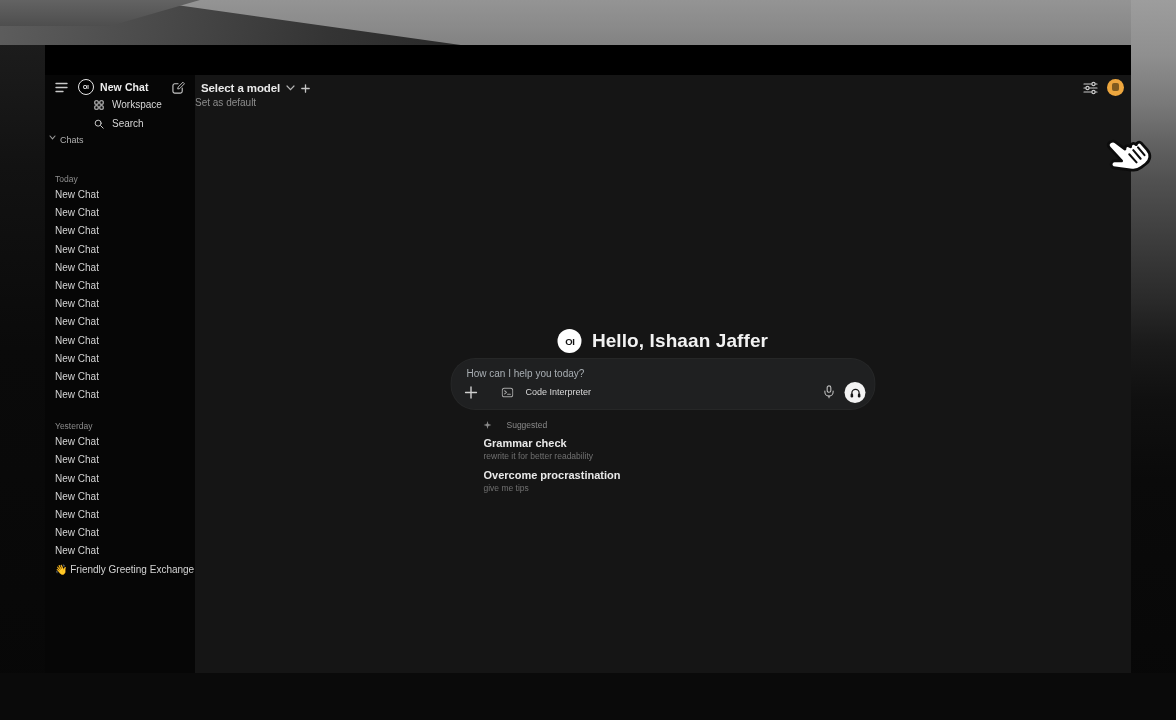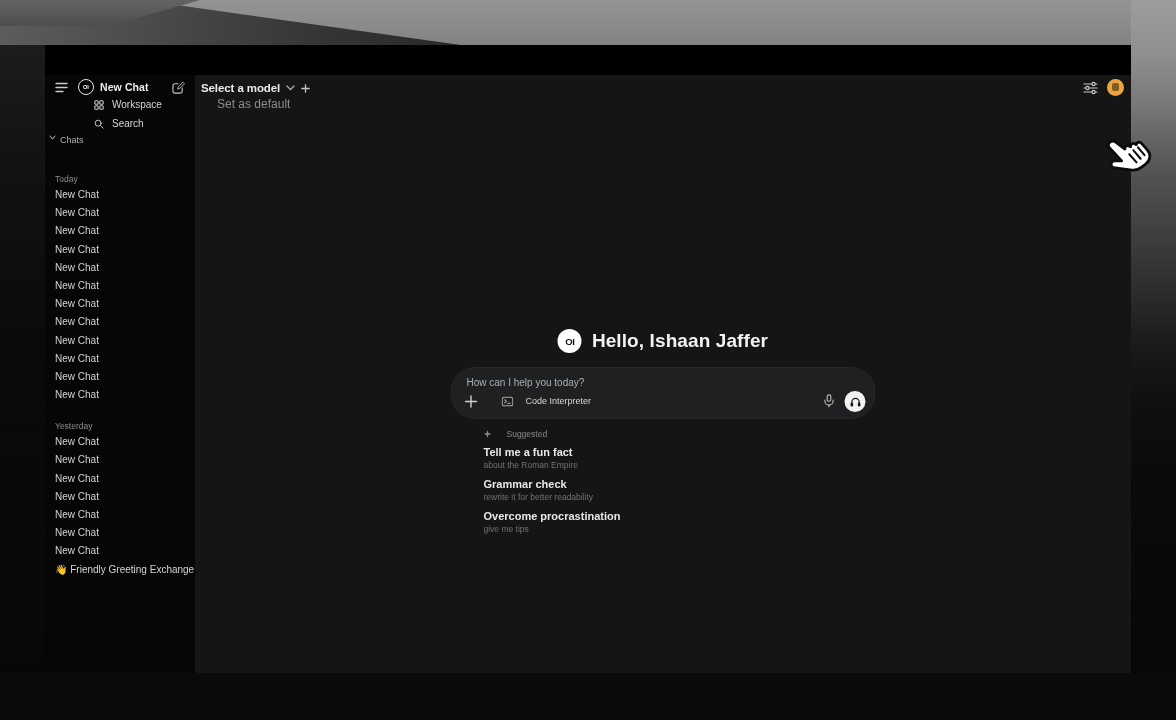--- a/index.html
+++ b/index.html
@@ -40,32 +40,32 @@
     padding:0 4px;font-size:9px;color:#b0b0b0;font-weight:500;cursor:pointer;}
   .chat-groups{position:absolute;top:76px;left:0;right:0;margin-top:20px;}
   .group-label{height:15px;padding:3px 10px 0;font-size:8.5px;color:#8d8d8d;box-sizing:border-box;}
   .group-label.gap{margin-top:14px;}
   .chat-item{height:18.2px;line-height:18.2px;padding:0 10px;font-size:10px;color:#d4d4d4;
     white-space:nowrap;overflow:hidden;cursor:pointer;}
 
   
   .model-row{position:absolute;top:4px;left:6px;height:18px;display:flex;align-items:center;gap:6px;}
   .model-label{font-size:11.5px;font-weight:700;color:#eaeaea;letter-spacing:-.1px;cursor:pointer;}
-  .set-default{position:absolute;top:22px;left:22px;font-size:12px;color:#8c8c8c;cursor:pointer;}
+  .set-default{position:absolute;top:22px;left:0;font-size:10px;color:#8c8c8c;cursor:pointer;}
   .hdr-right{position:absolute;top:4px;right:7px;display:flex;align-items:center;gap:9px;}
   .avatar{width:17px;height:17px;border-radius:50%;background:#edа63e;background:#eda63e;position:relative;cursor:pointer;flex:0 0 auto;}
   .avatar::after{content:"";position:absolute;left:5px;top:4px;width:7px;height:8px;border-radius:2px;background:rgba(40,30,5,.55);}
 
   
   .center-col{position:absolute;left:50%;transform:translateX(-50%);top:253px;width:425px;}
   .hello{display:flex;align-items:center;justify-content:center;gap:10px;height:26px;}
   .hello-logo{width:24px;height:24px;border-radius:50%;background:#fff;display:flex;align-items:center;
     justify-content:center;font-size:9.5px;font-weight:800;color:#111;letter-spacing:-.3px;flex:0 0 auto;}
   .hello-text{font-size:19px;font-weight:600;color:#f2f2f2;letter-spacing:.1px;}
-  .composer{position:relative;margin-top:13px;height:52px;border-radius:25px;background:#1f2021;
+  .composer{position:relative;margin-top:4px;height:52px;border-radius:25px;background:#1f2021;
     border:1px solid rgba(255,255,255,.03);box-sizing:border-box;}
   .composer-ph{position:absolute;top:9px;left:15px;font-size:10px;color:#a9afb4;cursor:text;}
   .comp-row{position:absolute;left:13px;right:9px;bottom:6px;height:22px;display:flex;align-items:center;}
   .chip{display:flex;align-items:center;gap:12px;margin-left:24px;cursor:pointer;}
   .chip-label{font-size:9px;color:#d8d8d8;font-weight:500;}
   .comp-spacer{flex:1;}
   .mic-btn{display:flex;cursor:pointer;margin-right:10px;}
   .headset-btn{width:21px;height:21px;border-radius:50%;background:#f3f3f3;display:flex;align-items:center;
     justify-content:center;cursor:pointer;flex:0 0 auto;}
 
@@ -282,24 +282,20 @@
           <div class="sg-head">
             <span class="icon">
               <svg width="8" height="8" viewBox="0 0 8 8">
                   <path d="M4 0 L4.9 3.1 L8 4 L4.9 4.9 L4 8 L3.1 4.9 L0 4 L3.1 3.1 Z" fill="#8a8a8a"></path>
                 </svg>
             </span>
             <span>Suggested</span>
           </div>
           <div>
 
-              <div class="sg-item">
-                <div class="sg-title">Tell me a fun fact</div>
-                <div class="sg-sub">about the Roman Empire</div>
-              </div>
 
               <div class="sg-item">
                 <div class="sg-title">Grammar check</div>
                 <div class="sg-sub">rewrite it for better readability</div>
               </div>
 
               <div class="sg-item">
                 <div class="sg-title">Overcome procrastination</div>
                 <div class="sg-sub">give me tips</div>
               </div>

